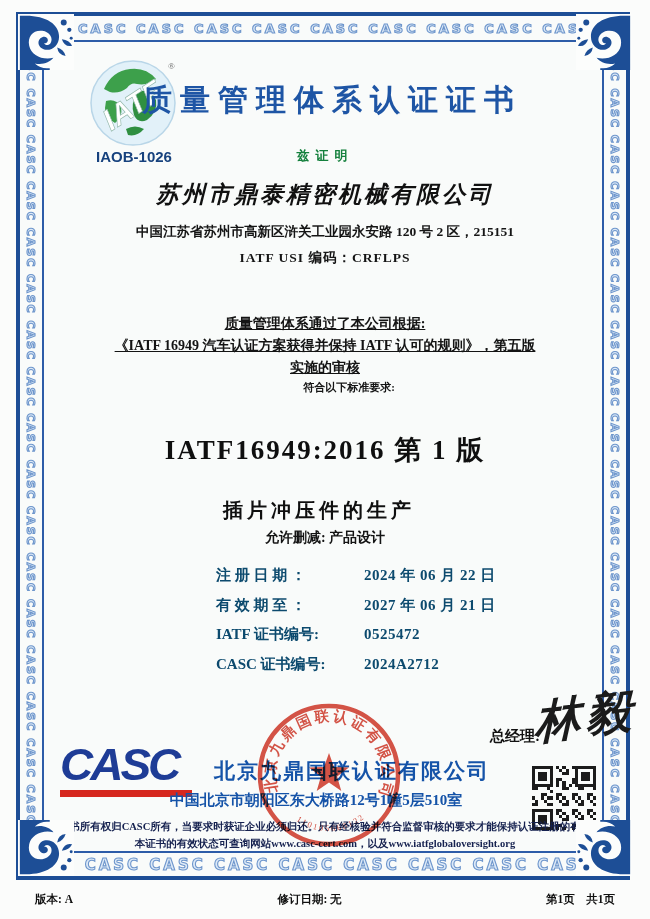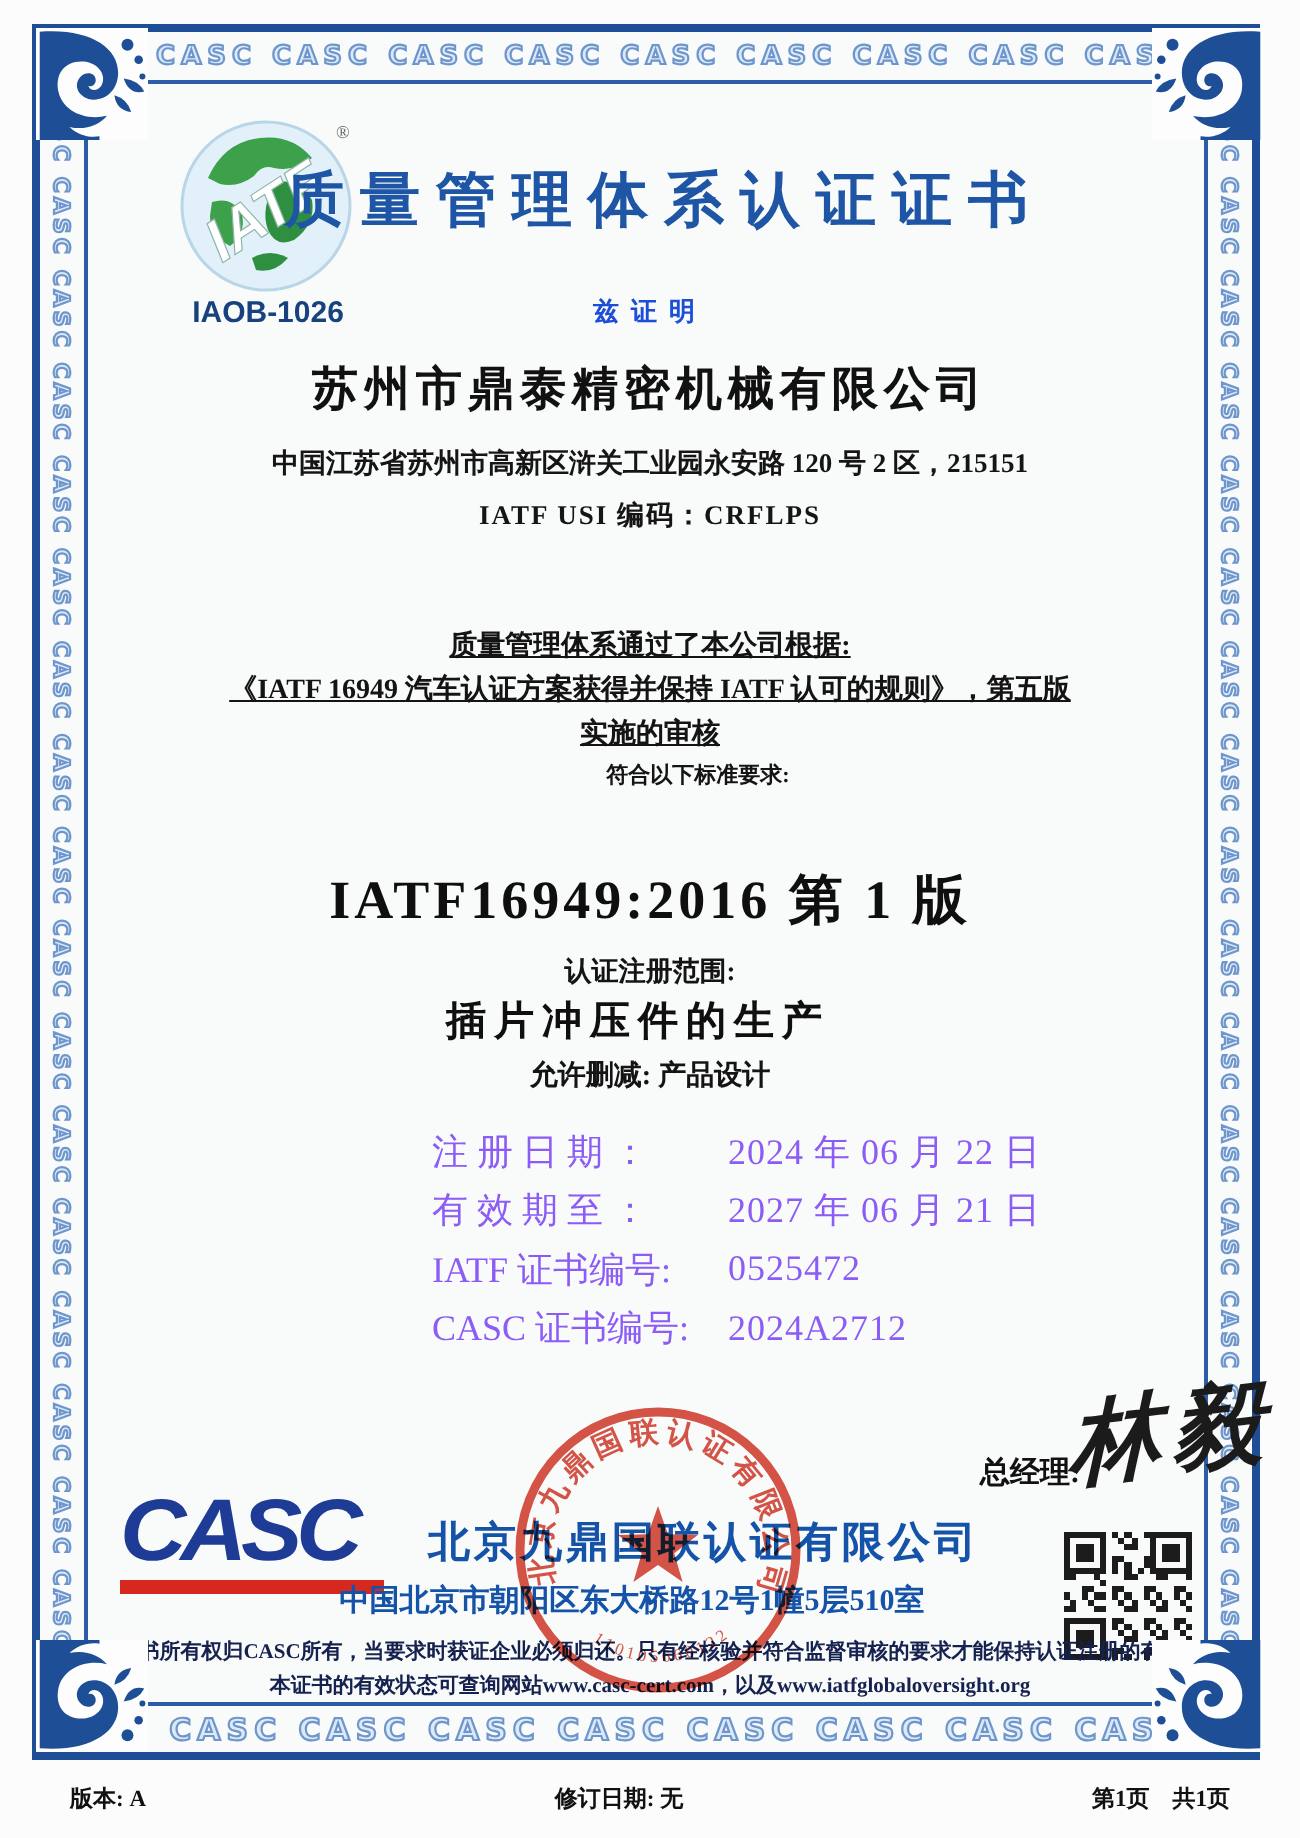--- a/index.html
+++ b/index.html
@@ -28,47 +28,47 @@
   .orn-br { right:18px; top:820px; transform:scale(-1,-1); }
 
   
   .iatf-logo { position:absolute; left:88px; top:57px; width:92px; height:92px; }
   .iaob { position:absolute; left:80px; top:148px; width:108px; text-align:center;
           font-family:"Liberation Sans","DejaVu Sans",sans-serif; font-weight:700;
           font-size:15px; color:#17427e; }
   .title { position:absolute; left:0; right:0; top:80px; padding-left:14px; text-align:center;
            font-size:30px; font-weight:700; color:#1e55a5; letter-spacing:8px; }
   .certify { position:absolute; left:0; right:0; top:147px; text-align:center;
-             font-size:13px; font-weight:700; color:#1d4ed8; letter-spacing:6px; }
+             font-size:13px; font-weight:700; color:#15803d; letter-spacing:6px; }
 
   
   .company-name { position:absolute; left:0; right:0; top:179px; text-align:center;
-                  font-size:23px; font-weight:700; color:#111; letter-spacing:3px; }
+                  font-size:23px; font-weight:700; color:#111; letter-spacing:3px;font-style:italic; }
   .company-address { position:absolute; left:0; right:0; top:223px; text-align:center;
                      font-size:13.5px; font-weight:700; color:#151515; }
   .iatf-usi { position:absolute; left:0; right:0; top:249px; text-align:center;
               font-size:13.5px; font-weight:700; color:#151515; letter-spacing:1px; }
 
   
   .audit { position:absolute; left:30px; right:30px; top:313px; text-align:center;
            font-size:14px; font-weight:700; color:#141414; line-height:22px;text-decoration:underline; }
   .std-intro { position:absolute; left:0; right:0; top:380px; text-align:center;
                font-size:11px; font-weight:700; color:#141414;margin-left:48px; }
   .std-name { position:absolute; left:0; right:0; top:399px; text-align:center;
               font-size:27px; font-weight:700; color:#0f0f0f; letter-spacing:2px;margin-top:33px; }
   .scope-label { position:absolute; left:0; right:0; top:477px; text-align:center;
                  font-size:13.5px; font-weight:700; color:#141414; }
   .scope-value { position:absolute; left:0; right:12px; top:497px; text-align:center;
                  font-size:20px; font-weight:700; color:#0f0f0f; letter-spacing:4px; }
   .scope-excl { position:absolute; left:0; right:0; top:529px; text-align:center;
                 font-size:14px; font-weight:700; color:#141414; }
 
   
-  .details { position:absolute; left:216px; top:561px; font-size:18px; font-weight:400;
-             color:#8b5cf6; }
+  .details { position:absolute; left:216px; top:561px; font-size:15px; font-weight:700;
+             color:#0c4a6e; }
   .details .row { display:flex; height:29.5px; align-items:center; }
   .details .lbl { width:140px; }
   .details .val { margin-left:8px; letter-spacing:0.5px; }
 
   
   .casc-logo { position:absolute; left:60px; top:742px; z-index:2; }
   .casc-text { font-family:"Liberation Sans","DejaVu Sans",sans-serif; font-style:italic;
                font-weight:800; font-size:46px; letter-spacing:-3px; color:#1e3c96;
                transform:scaleY(.95); display:inline-block; line-height:1; }
   .casc-bar { width:132px; height:7px; background:#d6281e; margin-top:2px; }
@@ -176,21 +176,20 @@
 
   <div class="audit">
     <div>质量管理体系通过了本公司根据:</div>
     <div>《IATF 16949 汽车认证方案获得并保持 IATF 认可的规则》，第五版</div>
     <div>实施的审核</div>
   </div>
 
   <div class="std-intro">符合以下标准要求:</div>
   <div class="std-name">IATF16949:2016 第 1 版</div>
 
-  <div class="scope-label">认证注册范围:</div>
   <div class="scope-value">插片冲压件的生产</div>
   <div class="scope-excl">允许删减: 产品设计</div>
 
   <div class="details">
     <div class="row">
       <span class="lbl">注 册 日 期 ：</span>
       <span class="val">2024 年 06 月 22 日</span>
     </div>
     <div class="row">
       <span class="lbl">有 效 期 至 ：</span>

